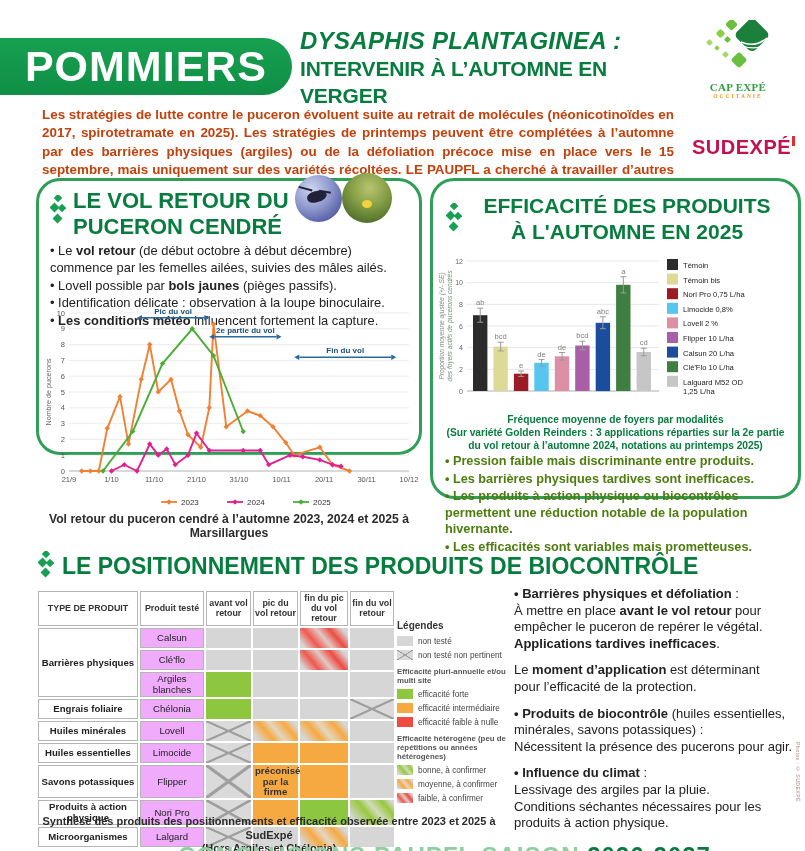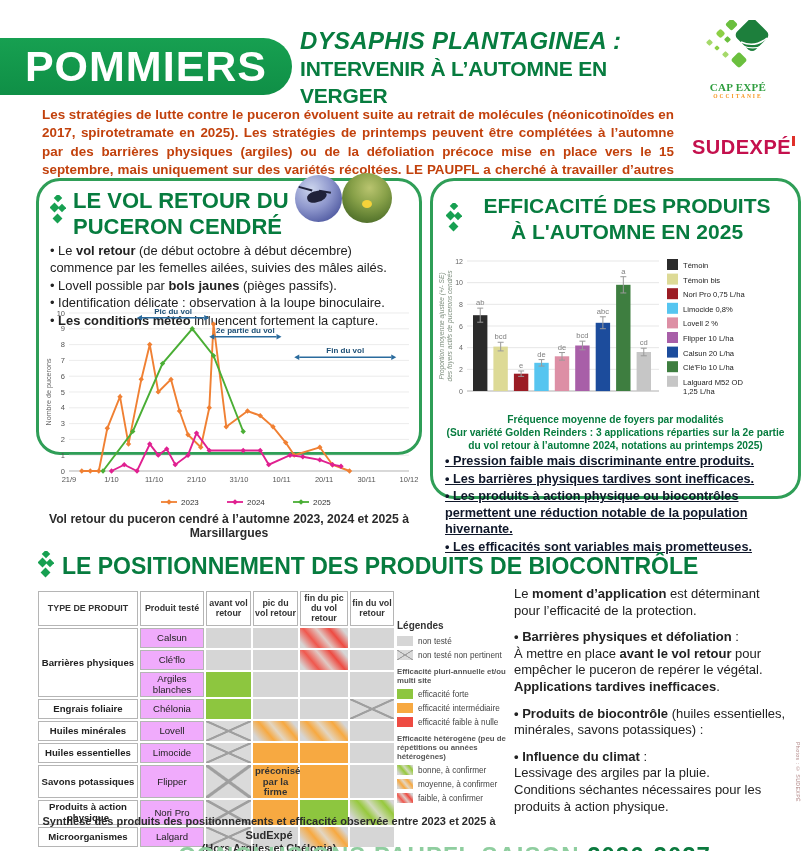--- a/index.html
+++ b/index.html
@@ -45,21 +45,21 @@
   #photo-aphid i:before{content:"";position:absolute;left:-6px;top:-6px;width:14px;height:1.5px;background:#20223a;transform:rotate(30deg);}
   #photo-aphid i:after{content:"";position:absolute;right:-5px;top:2px;width:12px;height:1.5px;background:#20223a;transform:rotate(25deg);}
   #photo-orchard{left:303px;top:-8px;width:50px;height:50px;
     background:radial-gradient(circle at 55% 30%,#b9c46f 0%,#87a048 40%,#5d7c31 70%,#3e5a22 100%);}
   #photo-orchard i{position:absolute;left:20px;top:27px;width:10px;height:8px;background:#f4d23a;border-radius:50%;}
   .bullets{position:absolute;left:11px;right:8px;top:61px;font-size:12.9px;line-height:17.4px;color:#222;}
   #line-chart-wrap{position:absolute;left:4px;top:122px;width:376px;height:208px;}
   .left-caption{position:absolute;left:6px;right:6px;top:331px;text-align:center;font-size:12.2px;font-weight:800;color:#2b2b2b;}
   #bar-chart-wrap{position:absolute;left:4px;top:70px;width:360px;height:156px;}
   .bar-caption{position:absolute;left:10px;right:10px;top:232px;text-align:center;font-size:10.2px;line-height:13px;font-weight:800;color:#077c3f;}
-  #right-bullets{position:absolute;left:12px;right:8px;top:272px;font-size:12.7px;line-height:16.6px;font-weight:600;color:#0f172a;text-decoration:underline;}
+  #right-bullets{position:absolute;left:12px;right:8px;top:272px;font-size:12.7px;line-height:16.6px;font-weight:600;color:#4d7c0f;}
   #right-bullets div{margin-bottom:1px;}
   
   .bottom-title{position:absolute;left:38px;top:551px;display:flex;align-items:center;gap:8px;color:#077c3f;font-size:23px;font-weight:800;}
   
   #table-wrap{position:absolute;left:36px;top:589px;width:360px;}
   table.pos-table{border-collapse:separate;border-spacing:2px;width:356px;table-layout:fixed;}
   .pos-table th{font-size:8.9px;line-height:9.8px;font-weight:700;color:#333;border:1px solid #b5b5b5;padding:2px 1px;background:#fff;}
   .pos-table td{font-size:9.6px;line-height:10.4px;padding:1px 2px;text-align:center;vertical-align:middle;height:16px;}
   .pos-table td.type-cell{font-weight:700;border:1px solid #b5b5b5;background:#fff;color:#222;}
   .pos-table td.prod-cell{border:1px solid #b5b5b5;background:#f0abfc;color:#222;}
@@ -503,32 +503,33 @@
       <span class="sw c-orange_grad"></span>
       <span>moyenne, à confirmer</span>
     </div>
     <div class="lg-item">
       <span class="sw c-red_grad"></span>
       <span>faible, à confirmer</span>
     </div>
   </div>
 <div id="right-col">
     <div class="rc-p">
-      <div><span>Le </span><b>moment d’application</b><span> est déterminant</span></div>
-      <div><span>pour l’efficacité de la protection.</span></div>
-    </div>
-    <div class="rc-p">
       <div><b>• Barrières physiques et défoliation</b><span> :</span></div>
       <div><span>À mettre en place </span><b>avant le vol retour</b><span> pour</span></div>
       <div><span>empêcher le puceron de repérer le végétal.</span></div>
       <div><b>Applications tardives inefficaces</b><span>.</span></div>
     </div>
     <div class="rc-p">
+      <div><span>Le </span><b>moment d’application</b><span> est déterminant</span></div>
+      <div><span>pour l’efficacité de la protection.</span></div>
+    </div>
+    <div class="rc-p">
       <div><b>• Produits de biocontrôle</b><span> (huiles essentielles,</span></div>
       <div><span>minérales, savons potassiques) :</span></div>
+      <div><span>Nécessitent la présence des pucerons pour agir.</span></div>
     </div>
     <div class="rc-p">
       <div><b>• Influence du climat</b><span> :</span></div>
       <div><span>Lessivage des argiles par la pluie.</span></div>
       <div><span>Conditions séchantes nécessaires pour les</span></div>
       <div><span>produits à action physique.</span></div>
     </div>
   </div>
 
 <div class="table-caption">

